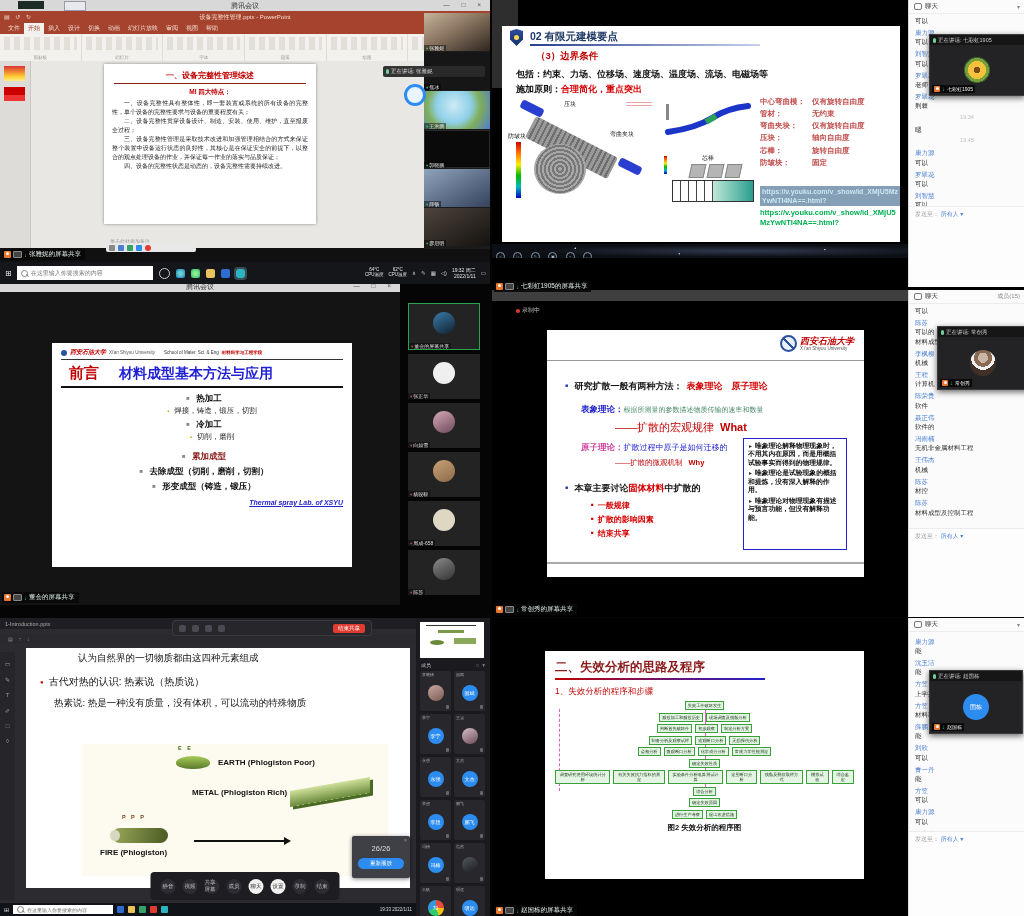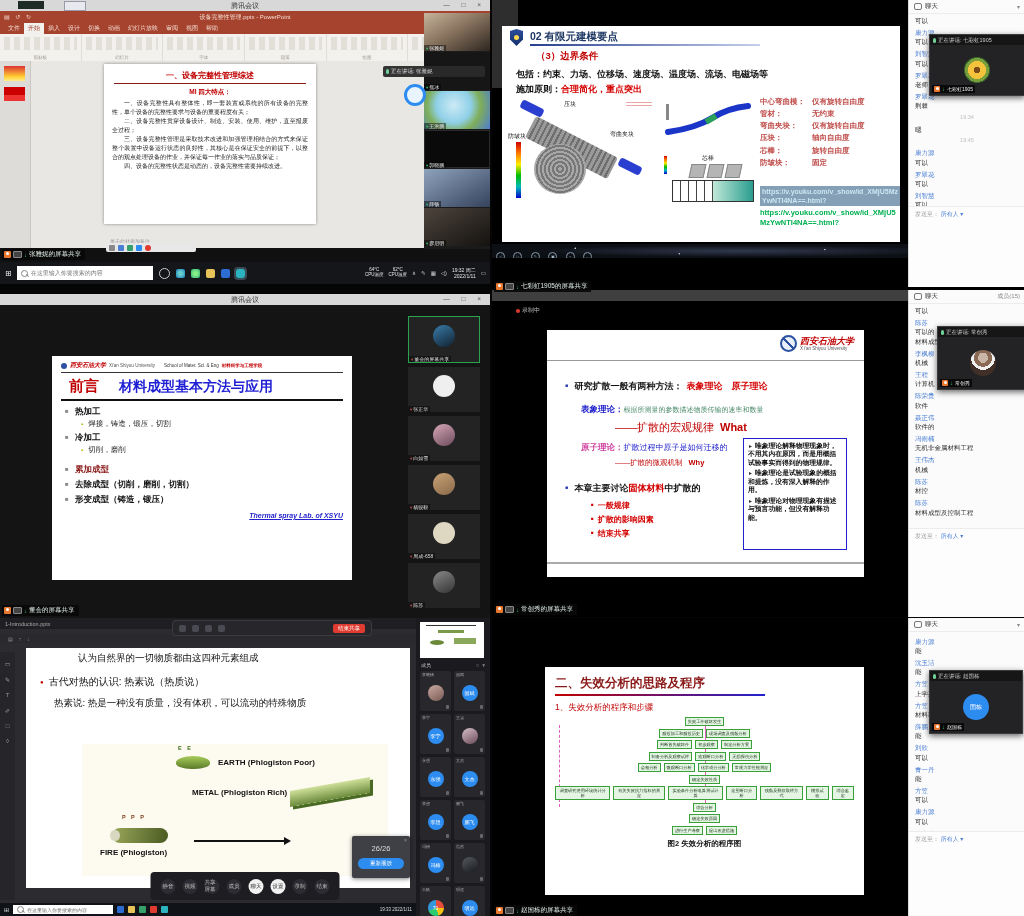--- a/index.html
+++ b/index.html
@@ -145,32 +145,32 @@
       radial-gradient(circle at 80% 40%,rgba(255,255,255,.8) 0 .5px,transparent 1px);}
   .pc{position:relative;display:inline-block;width:7px;height:7px;border:1px solid #8899aa;border-radius:50%;
       margin:3px 0 0 4px;color:#aabbcc;font-size:4px;line-height:7px;text-align:center;}
   .chipB{left:2px;top:281px;}
   #chat1{left:416px;top:0;width:116px;height:287px;}
   #chat1 .cmsgs{bottom:80px;}
   #chat1 .cfoot{height:74px;}
   #ovl1{left:20px;top:34px;width:94px;height:60px;}
   .av-sun{background:radial-gradient(circle at 50% 50%,#7a4a1a 0 3px,#f5c33b 3px 9px,#7aa03c 9px 12px,#3e6b2e 12px);}
   
-  #cellC{left:0;top:294px;width:490px;height:324px;background:#141414;}
+  #cellC{left:0;top:281px;width:400px;height:324px;background:#141414;}
   .slideC{position:absolute;left:52px;top:62px;width:300px;height:224px;background:#fff;padding:5px 9px;box-sizing:border-box;}
   .schead{display:flex;align-items:baseline;gap:3px;border-bottom:1px solid #333;padding-bottom:2px;}
   .sclogo{width:6px;height:6px;border-radius:50%;background:#2a52a0;align-self:center;}
   .scn{color:#c00000;font-weight:bold;font-style:italic;font-size:6px;}
   .sen{color:#555;font-size:4.5px;}
   .sse{color:#333;font-size:4.5px;margin-left:6px;}
   .ssc{color:#c00000;font-size:4.5px;font-weight:bold;}
   .titleC{display:flex;gap:20px;align-items:baseline;border-bottom:2px solid #111;padding:4px 0 3px 8px;}
   .titleC .r{color:#c00000;font-weight:bold;font-size:15px;}
   .titleC .b{color:#1f1fd4;font-weight:bold;font-size:14px;}
-  .listC{margin-top:5px;}
+  .listC{margin-top:5px;text-align:center;}
   .li1{font-size:8.5px;font-weight:bold;color:#111;margin:3px 0 1px 4px;}
   .li1::before{content:"■";color:#8a8a8a;font-size:6px;margin-right:4px;vertical-align:1px;}
   .li1.red{color:#8b1a1a;}
   .li1.gap{margin-top:9px;}
   .li2{font-size:7.5px;color:#222;margin:1px 0 1px 20px;line-height:1.3;}
   .li2::before{content:"▪";color:#b0b000;font-size:6px;margin-right:3px;}
   .li2.blue{color:#2222cc;font-weight:bold;}
   .linkC{text-align:right;margin-top:6px;font-size:7px;font-weight:bold;font-style:italic;color:#2222cc;text-decoration:underline;}
   .stripC{position:absolute;left:408px;top:22px;width:72px;}
   .tileC{position:relative;height:45px;margin-bottom:4px;background:#232323;overflow:hidden;}
@@ -279,21 +279,21 @@
   .ehdr{display:flex;align-items:center;color:#bbb;font-size:5px;padding:0 5px 3px;gap:3px;}
   .ehdr .right{margin-left:auto;display:flex;gap:3px;color:#888;font-size:5.5px;}
   .egrid{display:flex;flex-wrap:wrap;gap:3px;padding:0 4px;}
   .etile{position:relative;width:31px;height:40px;background:#27272c;border-radius:2px;}
   .etile .enm{position:absolute;left:2px;top:1px;font-size:4px;color:#aaa;max-width:27px;overflow:hidden;white-space:nowrap;}
   .etile .eav{position:absolute;left:50%;top:55%;transform:translate(-50%,-50%);width:16px;height:16px;border-radius:50%;
         color:#fff;font-size:5px;display:flex;align-items:center;justify-content:center;}
   .etile .emic{position:absolute;right:2px;bottom:2px;width:3px;height:4px;background:#666;border-radius:1px;}
   
   #cellF{left:492px;top:618px;width:532px;height:298px;background:#000;}
-  .slideF{position:absolute;left:53px;top:33px;width:319px;height:228px;background:#fff;padding:8px 10px;box-sizing:border-box;margin-top:16px;}
+  .slideF{position:absolute;left:53px;top:33px;width:319px;height:228px;background:#fff;padding:8px 10px;box-sizing:border-box;}
   .ftitle{color:#8b1a1a;font-weight:bold;font-size:12.5px;}
   .fline{width:210px;height:2px;background:linear-gradient(90deg,#c00000,#2222cc);margin-top:2px;}
   .fsub{color:#c00000;font-size:8.5px;margin-top:6px;}
   .fchart{position:relative;margin-top:3px;}
   .fchart .vline{position:absolute;left:50%;top:4px;bottom:24px;border-left:1px solid #e060c0;}
   .fchart .dline{position:absolute;left:4px;top:8px;bottom:28px;border-left:1px dashed #e060c0;}
   .frow{display:flex;justify-content:center;gap:3px;margin:2.5px 0;position:relative;z-index:1;}
   .fbox{border:1px solid #3aa03a;background:#e4f5e4;color:#1a3a1a;font-size:4.2px;line-height:1.2;
         padding:1px 2px;text-align:center;max-width:68px;}
   .fcap{text-align:center;font-size:7.5px;font-weight:bold;color:#111;margin-top:4px;}

